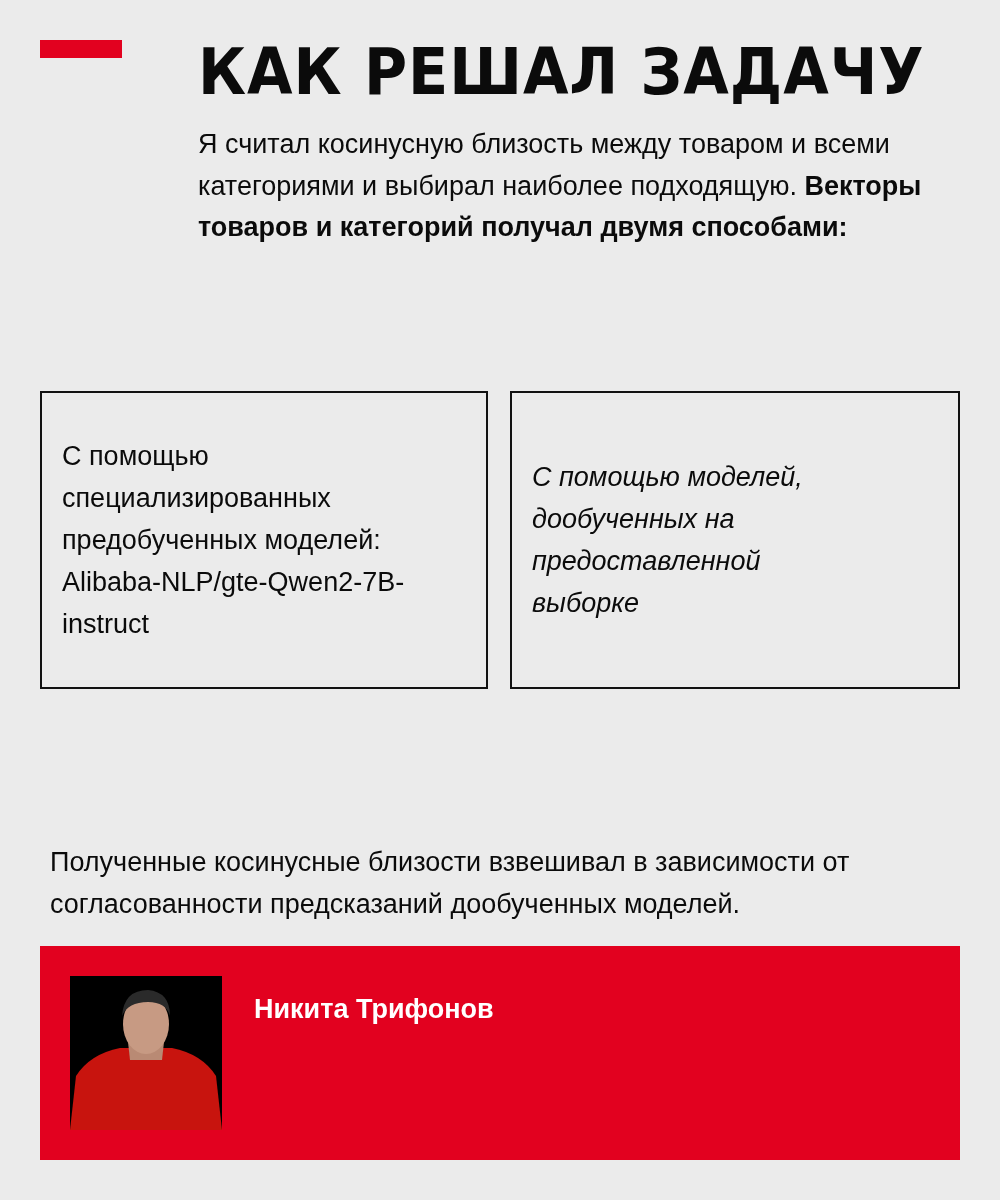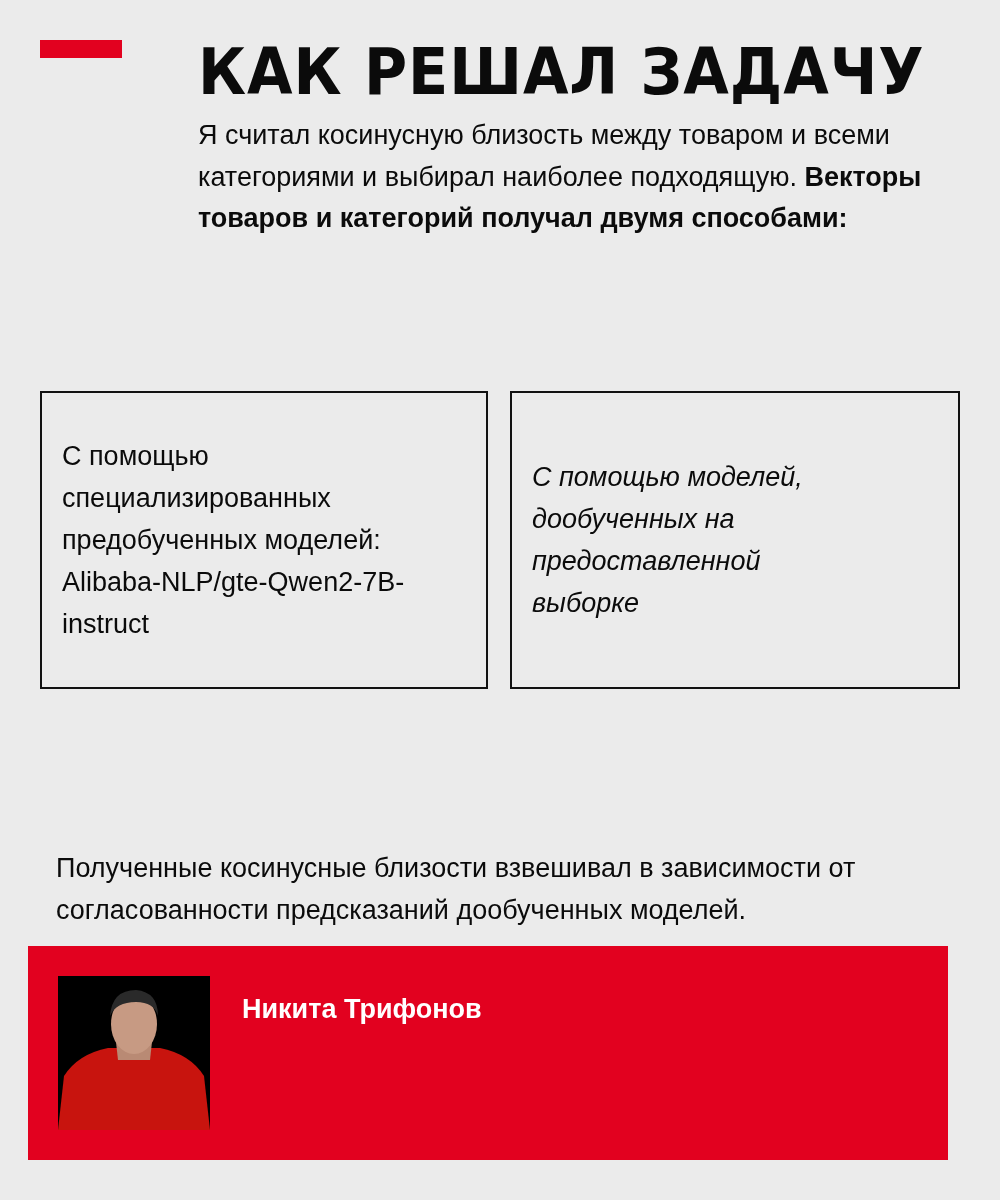--- a/index.html
+++ b/index.html
@@ -1,29 +1,29 @@
 <!DOCTYPE html>
 <html><head>
 <meta charset="utf-8">
 <style>
   html, body { margin:0; padding:0; }
   body { width:1000px; height:1200px; background:#ebebeb; position:relative; overflow:hidden;
          font-family:"Liberation Sans", "DejaVu Sans", sans-serif; color:#0b0b0b; }
   .accent-bar { position:absolute; left:40px; top:40px; width:82px; height:18px; background:#e2011f; }
   .title { position:absolute; left:198px; top:34px; margin:0; font-size:64px; font-weight:900;
            letter-spacing:1px; line-height:76px; font-family:"DejaVu Sans", sans-serif; transform:scaleX(0.92); transform-origin:left; }
-  .intro { position:absolute; left:198px; top:115px; width:740px; font-size:27px; line-height:41.5px; margin:0; }
+  .intro { position:absolute; left:198px; top:124px; width:740px; font-size:27px; line-height:41.5px; margin:0; }
   .intro b { font-weight:700; }
   .card { position:absolute; top:391px; width:448px; height:298px; border:2px solid #111;
           box-sizing:border-box; display:flex; align-items:center; padding-left:20px; }
   .card p { margin:0; font-size:27px; line-height:42px; }
   .card-1 { left:40px;align-items:center; }
   .card-2 { left:510px; width:450px;font-style:italic; }
-  .summary { position:absolute; left:40px; top:832px; width:930px; font-size:27px; line-height:41.5px; margin:16px; }
-  .author { position:absolute; left:28px; top:946px; width:920px; height:214px; background:#e2011f; }
+  .summary { position:absolute; left:40px; top:832px; width:930px; font-size:27px; line-height:41.5px; margin:10px; }
+  .author { position:absolute; left:40px; top:946px; width:920px; height:214px; background:#e2011f; }
   .avatar { position:absolute; left:30px; top:30px; width:152px; height:154px; background:#000; overflow:hidden; }
   .author-name { position:absolute; left:214px; top:48px; color:#fff; font-size:27px; font-weight:700; margin:0; }
   .author-role { position:absolute; left:214px; top:100px; width:680px; color:#fff; font-size:27px; line-height:34px; margin:0; }
 </style>
 </head>
 <body>
 
 <div class="accent-bar"></div>
 <h1 class="title">КАК РЕШАЛ ЗАДАЧУ</h1>
 

